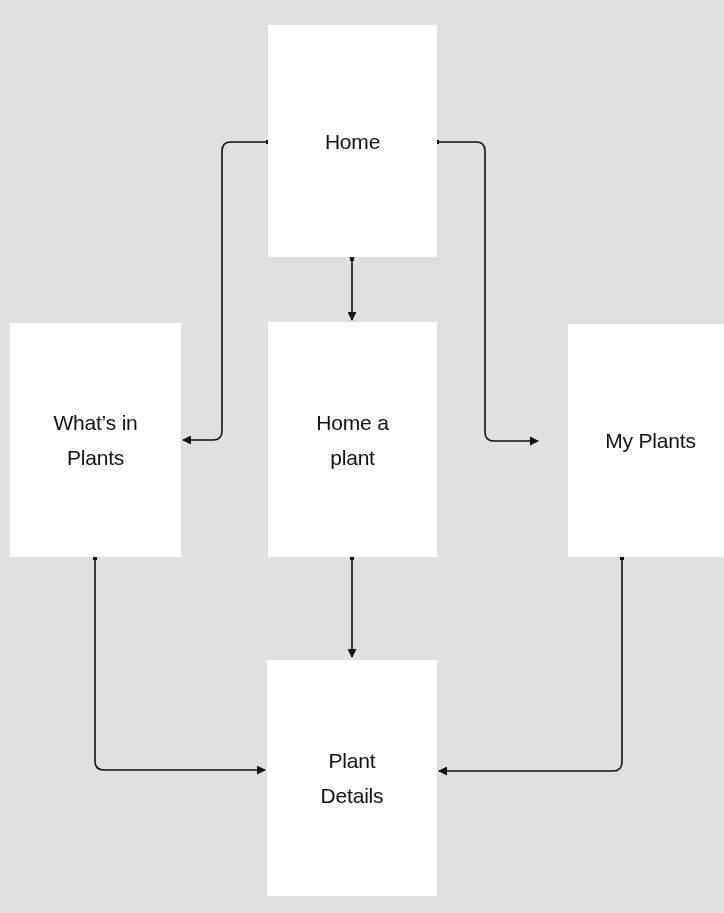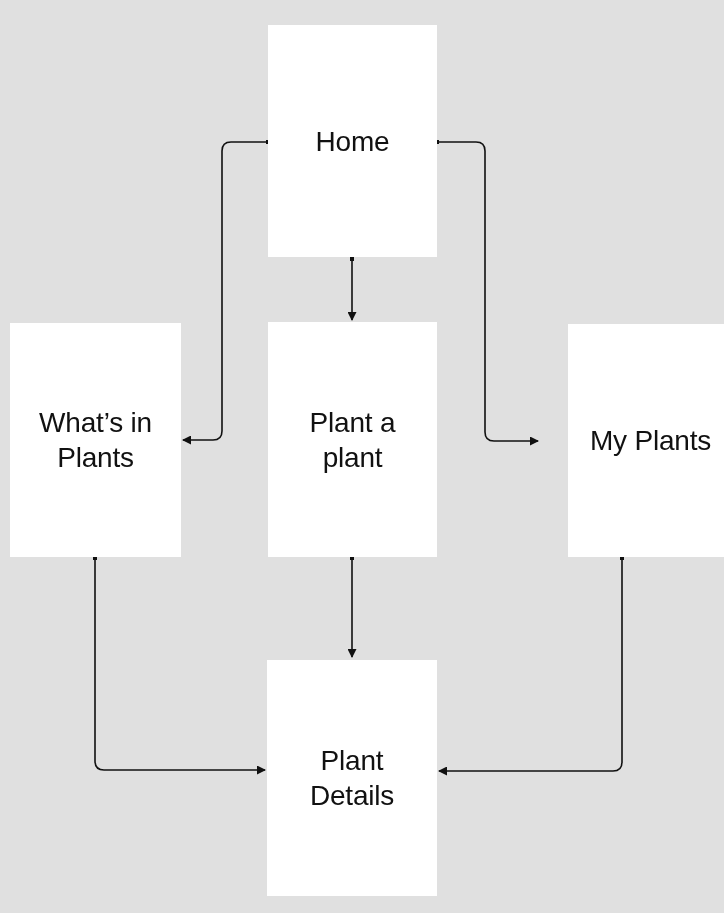--- a/index.html
+++ b/index.html
@@ -25,21 +25,21 @@
   .node {
     position: absolute;
     background: #ffffff;
     display: flex;
     align-items: center;
     justify-content: center;
   }
   .node-label {
     white-space: pre-line;
     text-align: center;
-    font-size: 28px;
+    font-size: 21px;
     line-height: 35px;
     letter-spacing: -0.2px;
     color: #111111;
   }
   .node-home          { left: 268px; top: 25px;  width: 169px; height: 232px; }
   .node-whats-in-season { left: 10px;  top: 323px; width: 171px; height: 234px; }
   .node-find-a-plant  { left: 268px; top: 322px; width: 169px; height: 235px; }
   .node-my-plants     { left: 540px; top: 324px; width: 165px; height: 233px; margin-left: 28px; }
   .node-plant-details { left: 267px; top: 660px; width: 170px; height: 236px; }
 </style>
@@ -74,21 +74,21 @@
   <div class="node node-home">
     <span class="node-label">Home</span>
   </div>
 
   <div class="node node-whats-in-season">
     <span class="node-label">What’s in
 Plants</span>
   </div>
 
   <div class="node node-find-a-plant">
-    <span class="node-label">Plant a
+    <span class="node-label">Home a
 plant</span>
   </div>
 
   <div class="node node-my-plants">
     <span class="node-label">My Plants</span>
   </div>
 
   <div class="node node-plant-details">
     <span class="node-label">Plant
 Details</span>

